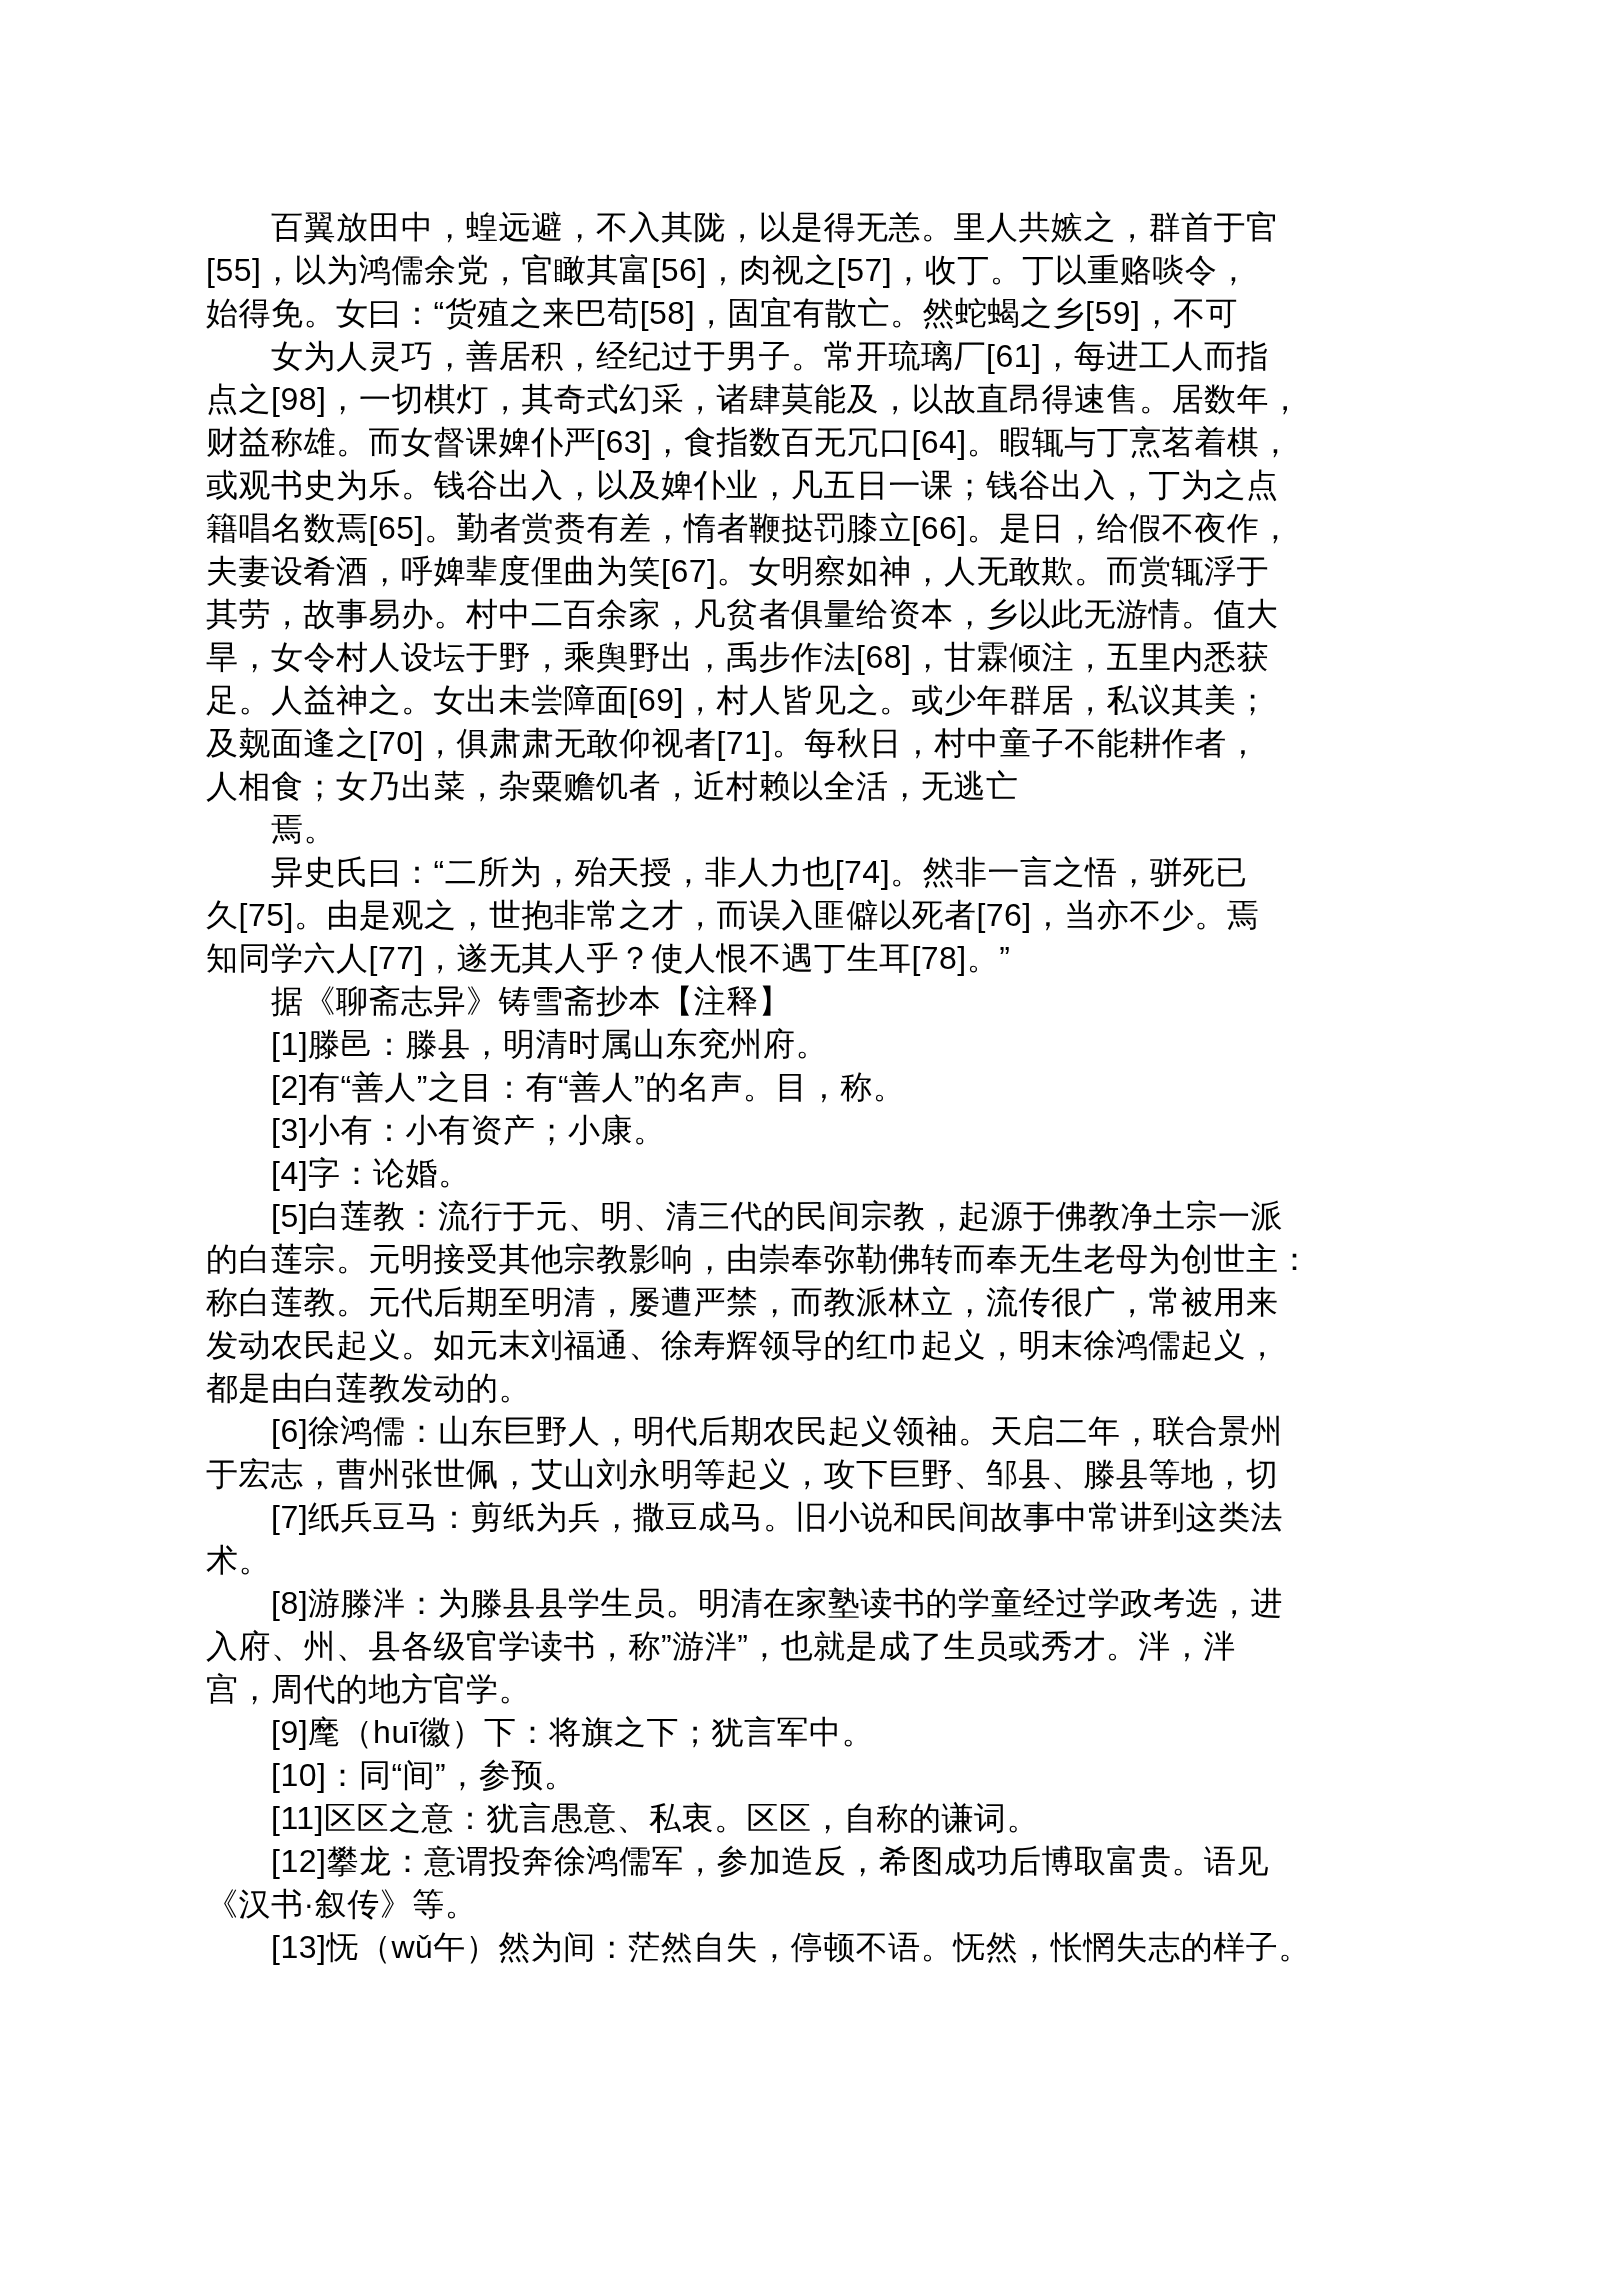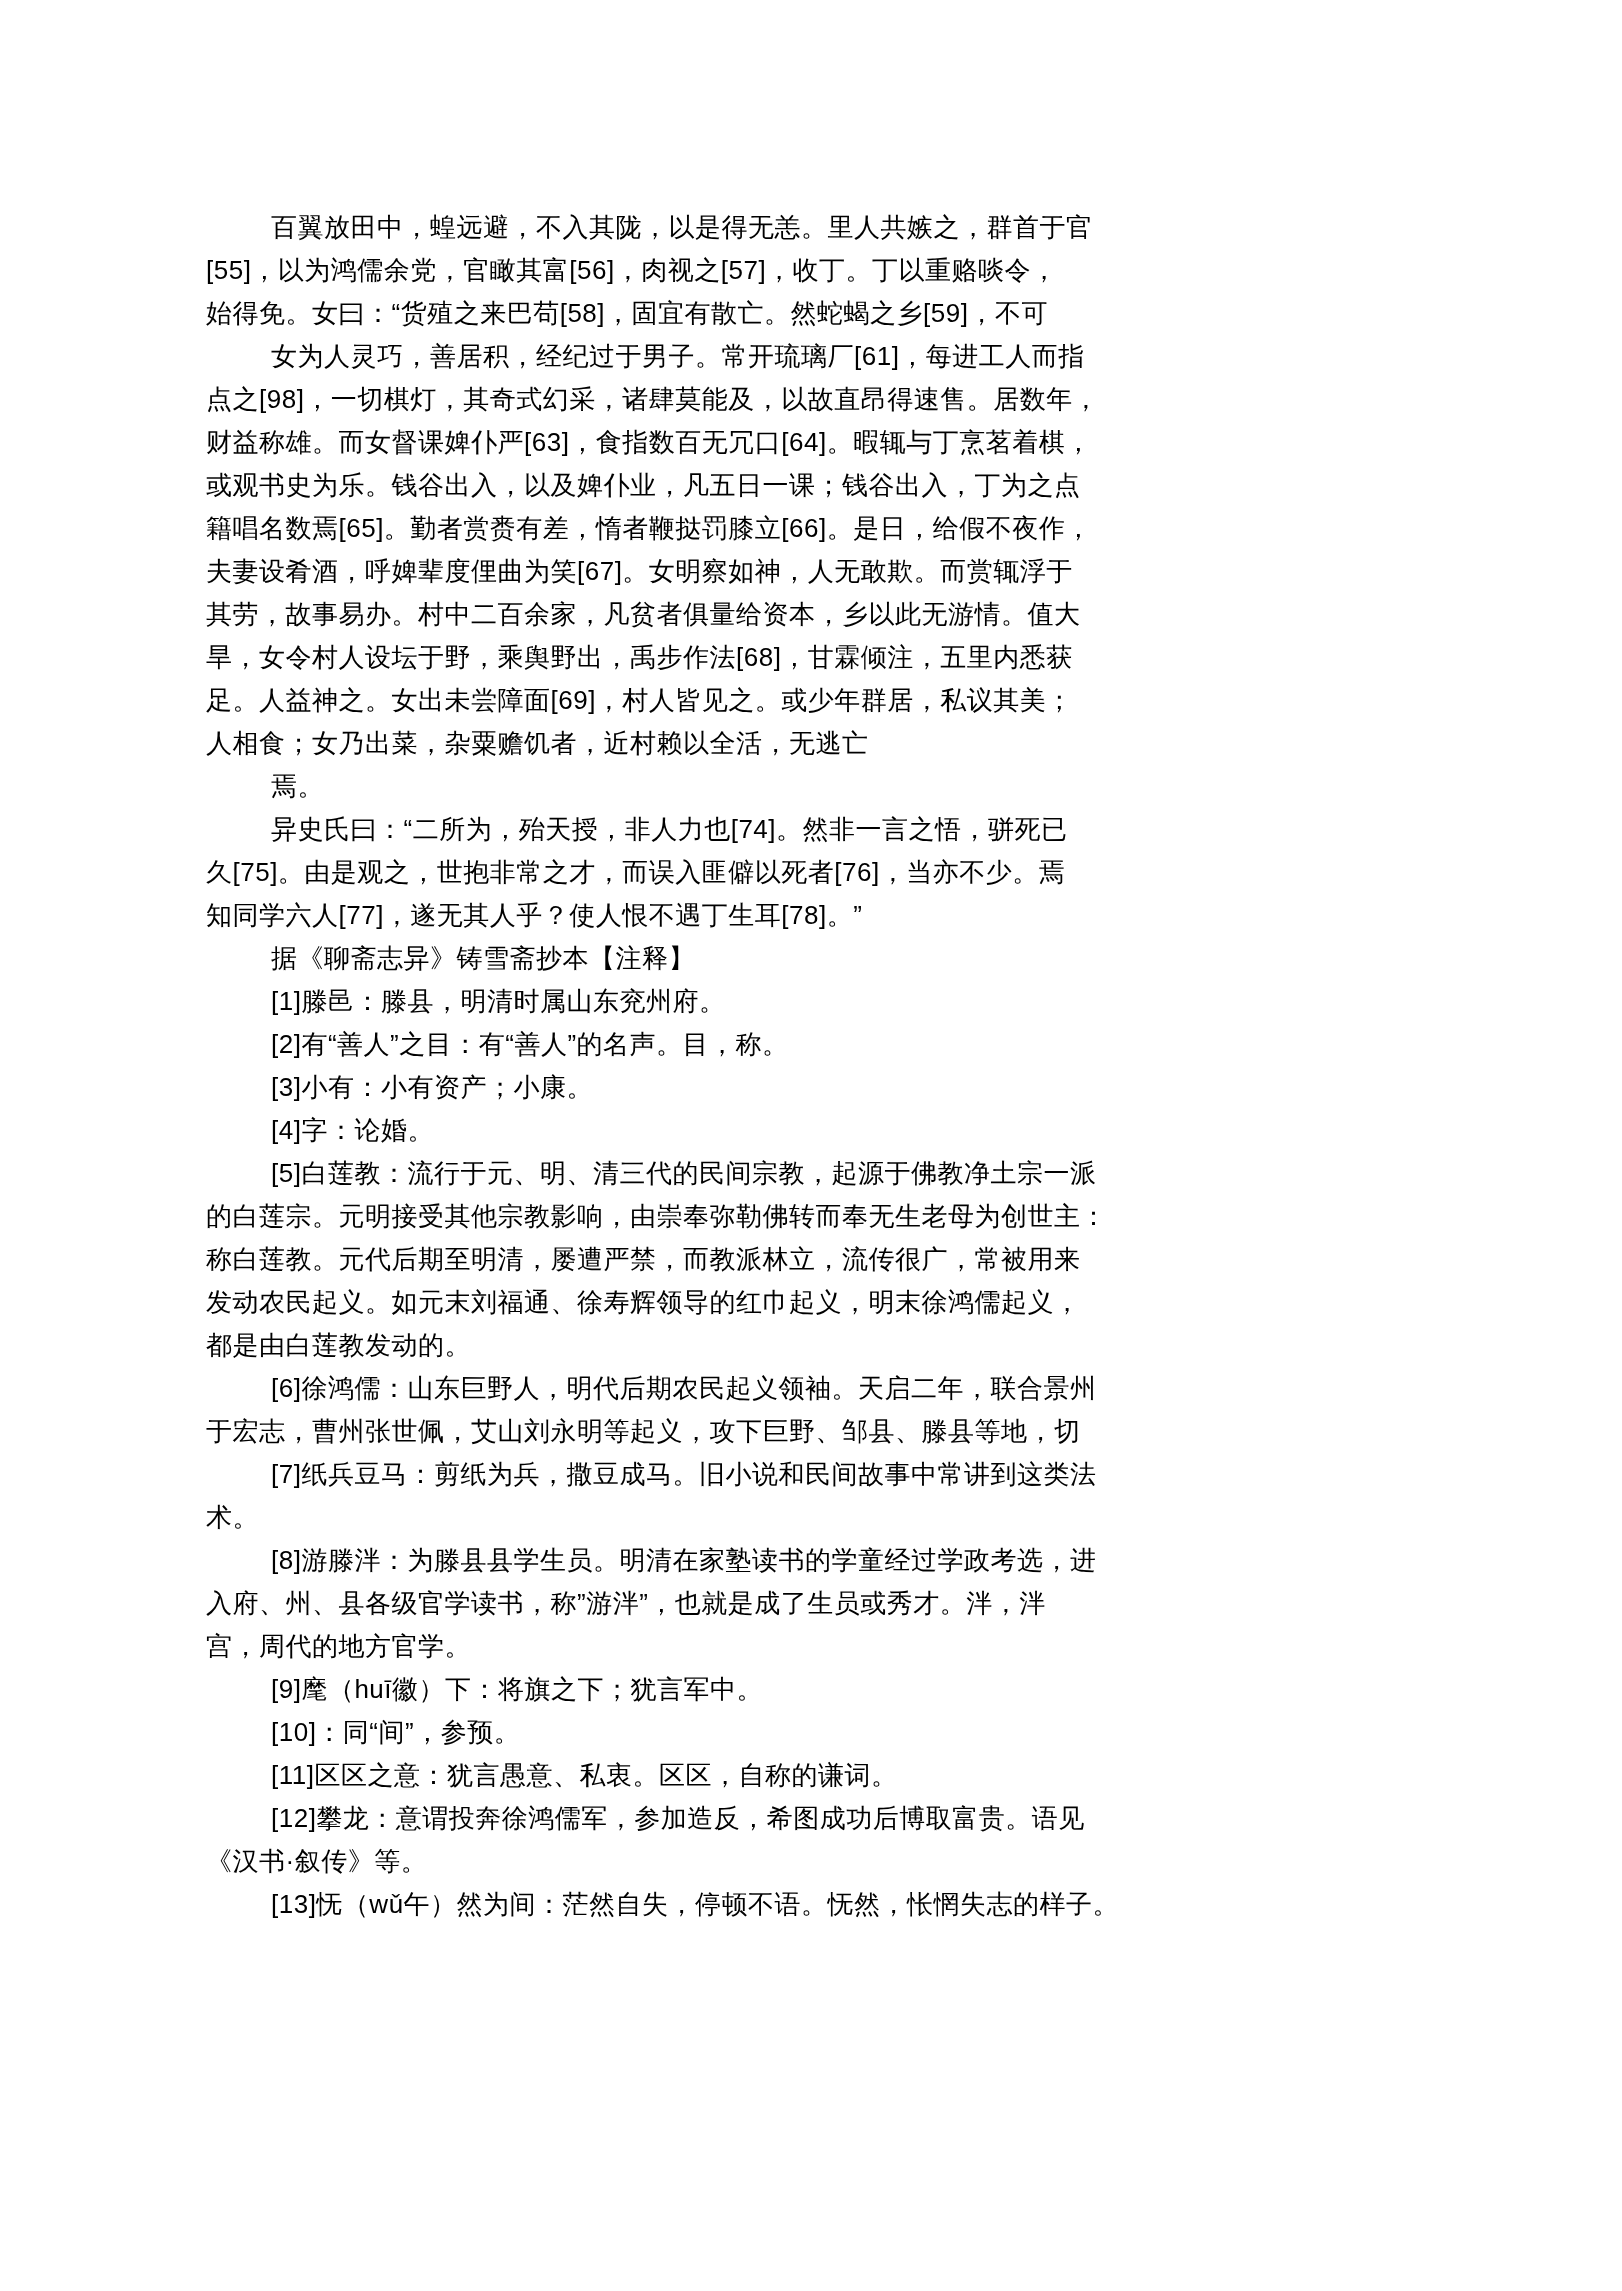--- a/index.html
+++ b/index.html
@@ -22,21 +22,21 @@
     background: #ffffff;
     overflow: hidden;
   }
   .text-block {
     position: absolute;
     left: 206px;
     top: 206px;
     width: 1235px;
   }
   .line {
-    font-size: 26px;
+    font-size: 32px;
     line-height: 43px;
     height: 43px;
     white-space: nowrap;
     color: #000000;
     letter-spacing: 0.5px;
   }
   .line.indent {
     padding-left: 65px;
   }
 </style>
@@ -50,20 +50,21 @@
       <div class="line">始得免。女曰：“货殖之来巴苟[58]，固宜有散亡。然蛇蝎之乡[59]，不可</div>
       <div class="line indent">女为人灵巧，善居积，经纪过于男子。常开琉璃厂[61]，每进工人而指</div>
       <div class="line">点之[98]，一切棋灯，其奇式幻采，诸肆莫能及，以故直昂得速售。居数年，</div>
       <div class="line">财益称雄。而女督课婢仆严[63]，食指数百无冗口[64]。暇辄与丁烹茗着棋，</div>
       <div class="line">或观书史为乐。钱谷出入，以及婢仆业，凡五日一课；钱谷出入，丁为之点</div>
       <div class="line">籍唱名数焉[65]。勤者赏赉有差，惰者鞭挞罚膝立[66]。是日，给假不夜作，</div>
       <div class="line">夫妻设肴酒，呼婢辈度俚曲为笑[67]。女明察如神，人无敢欺。而赏辄浮于</div>
       <div class="line">其劳，故事易办。村中二百余家，凡贫者俱量给资本，乡以此无游情。值大</div>
       <div class="line">旱，女令村人设坛于野，乘舆野出，禹步作法[68]，甘霖倾注，五里内悉获</div>
       <div class="line">足。人益神之。女出未尝障面[69]，村人皆见之。或少年群居，私议其美；</div>
+      <div class="line">及觌面逢之[70]，俱肃肃无敢仰视者[71]。每秋日，村中童子不能耕作者，</div>
       <div class="line">人相食；女乃出菜，杂粟赡饥者，近村赖以全活，无逃亡</div>
       <div class="line indent">焉。</div>
       <div class="line indent">异史氏曰：“二所为，殆天授，非人力也[74]。然非一言之悟，骈死已</div>
       <div class="line">久[75]。由是观之，世抱非常之才，而误入匪僻以死者[76]，当亦不少。焉</div>
       <div class="line">知同学六人[77]，遂无其人乎？使人恨不遇丁生耳[78]。”</div>
       <div class="line indent">据《聊斋志异》铸雪斋抄本【注释】</div>
       <div class="line indent">[1]滕邑：滕县，明清时属山东兖州府。</div>
       <div class="line indent">[2]有“善人”之目：有“善人”的名声。目，称。</div>
       <div class="line indent">[3]小有：小有资产；小康。</div>
       <div class="line indent">[4]字：论婚。</div>

